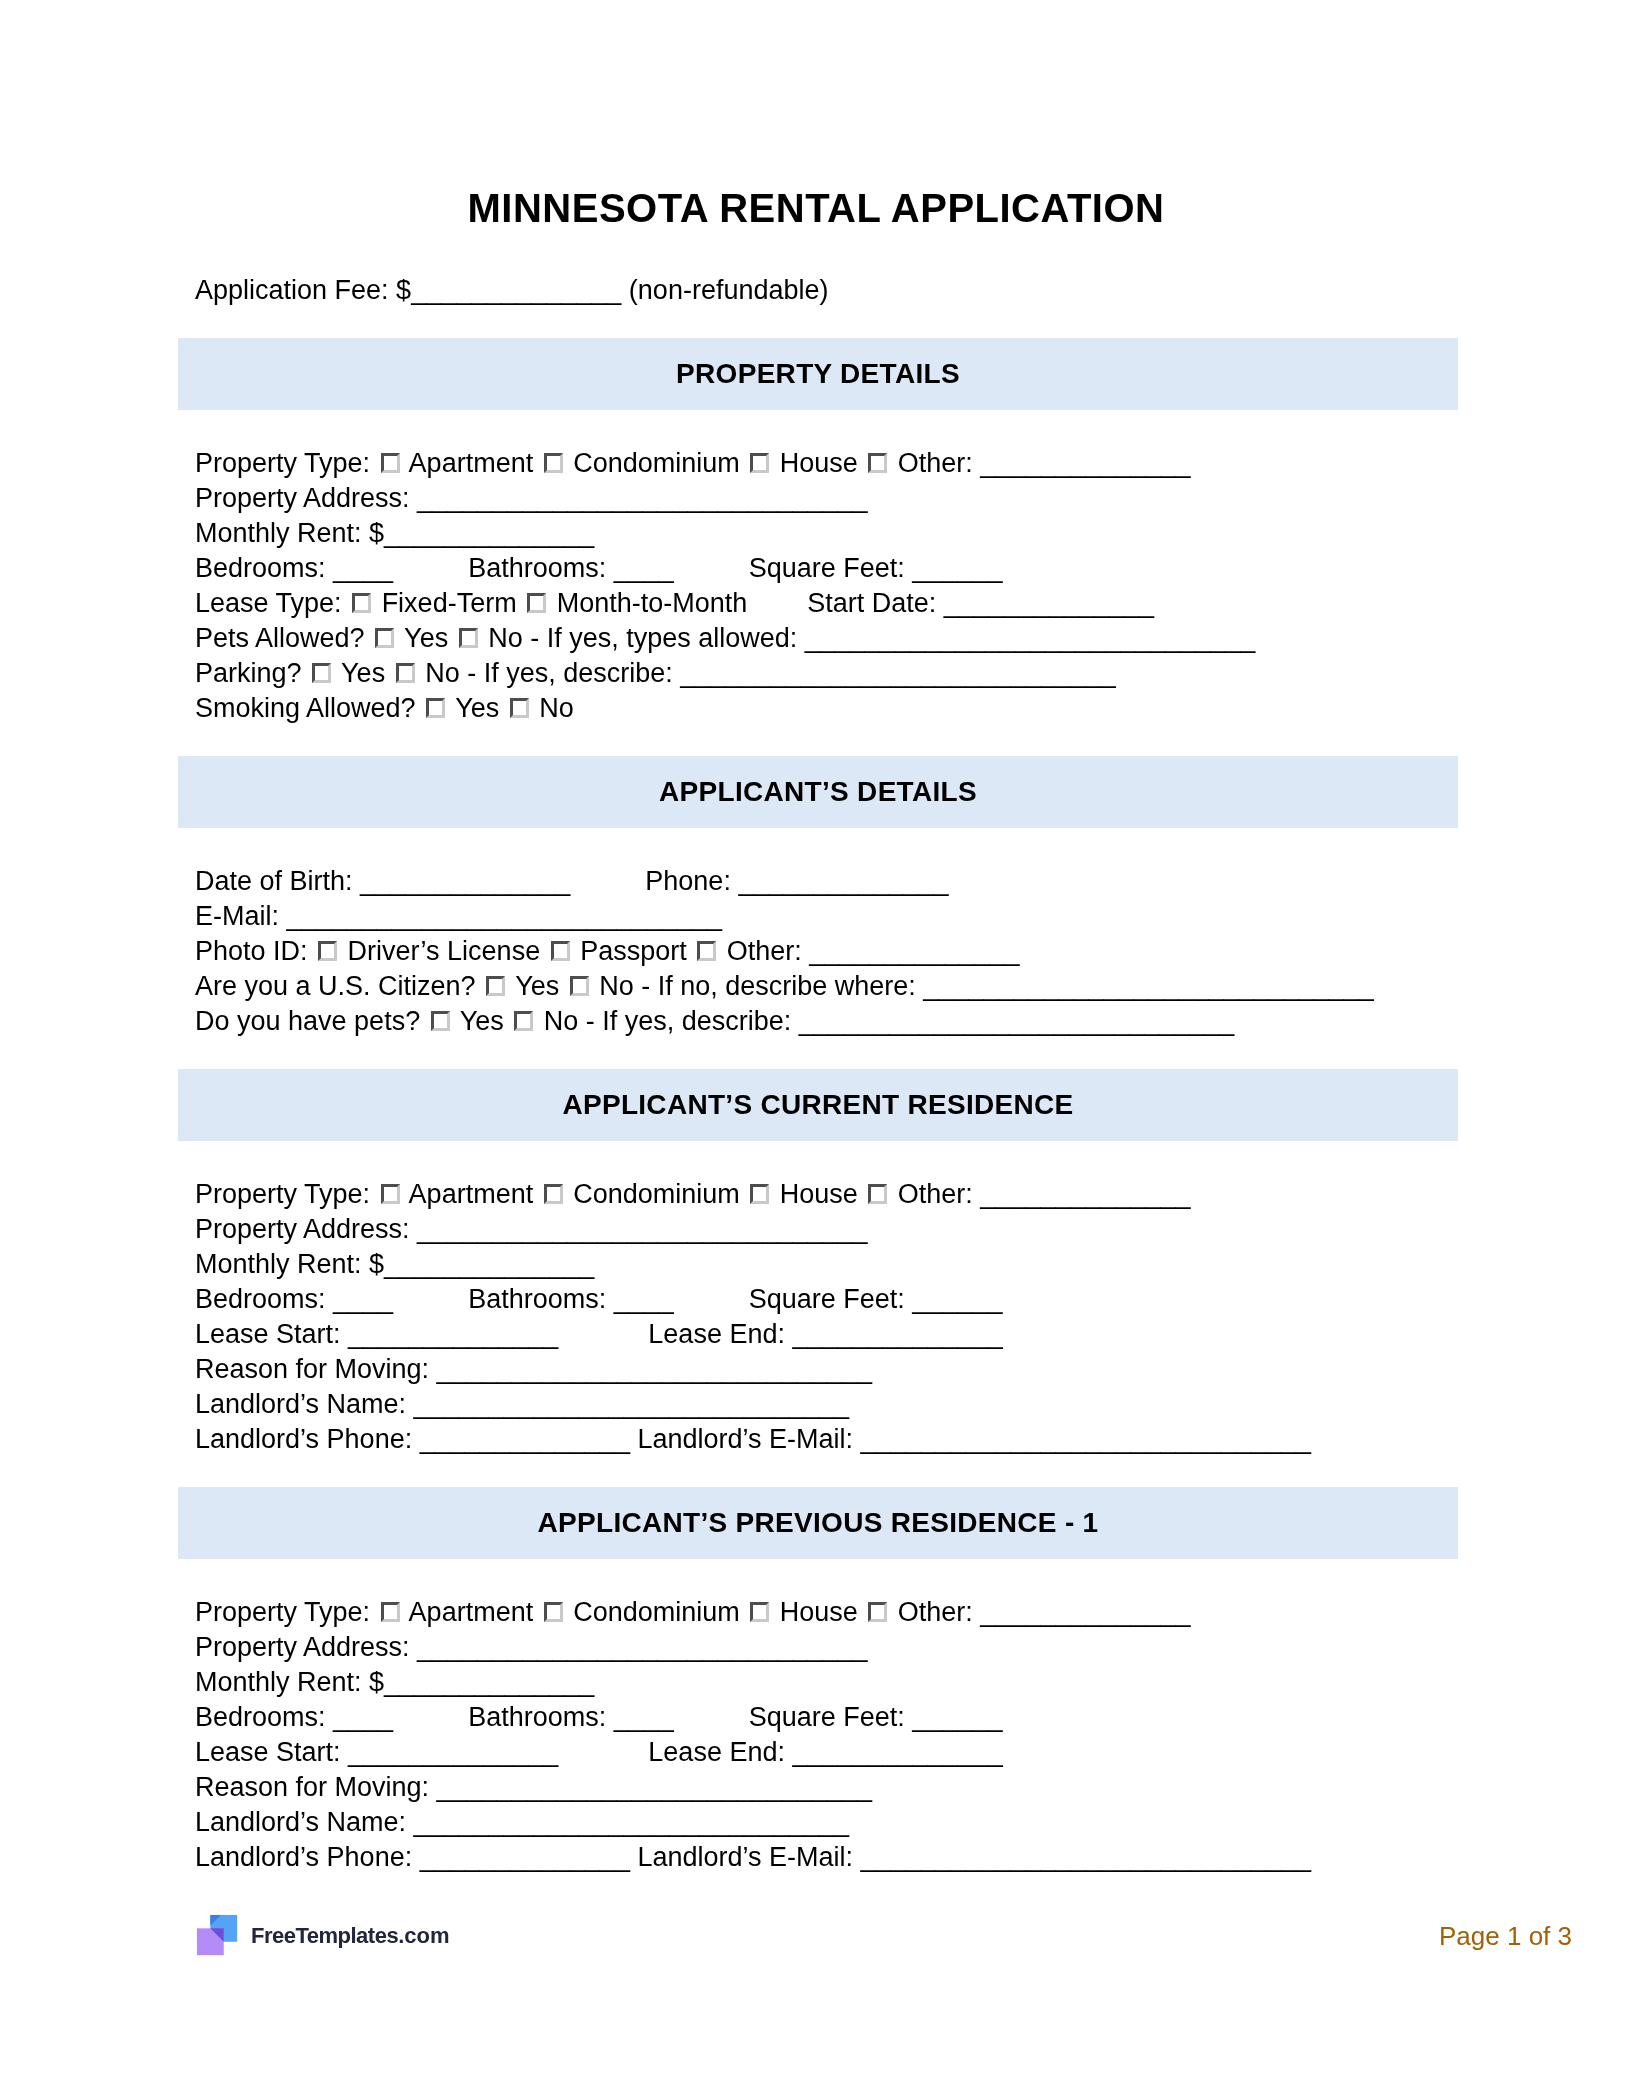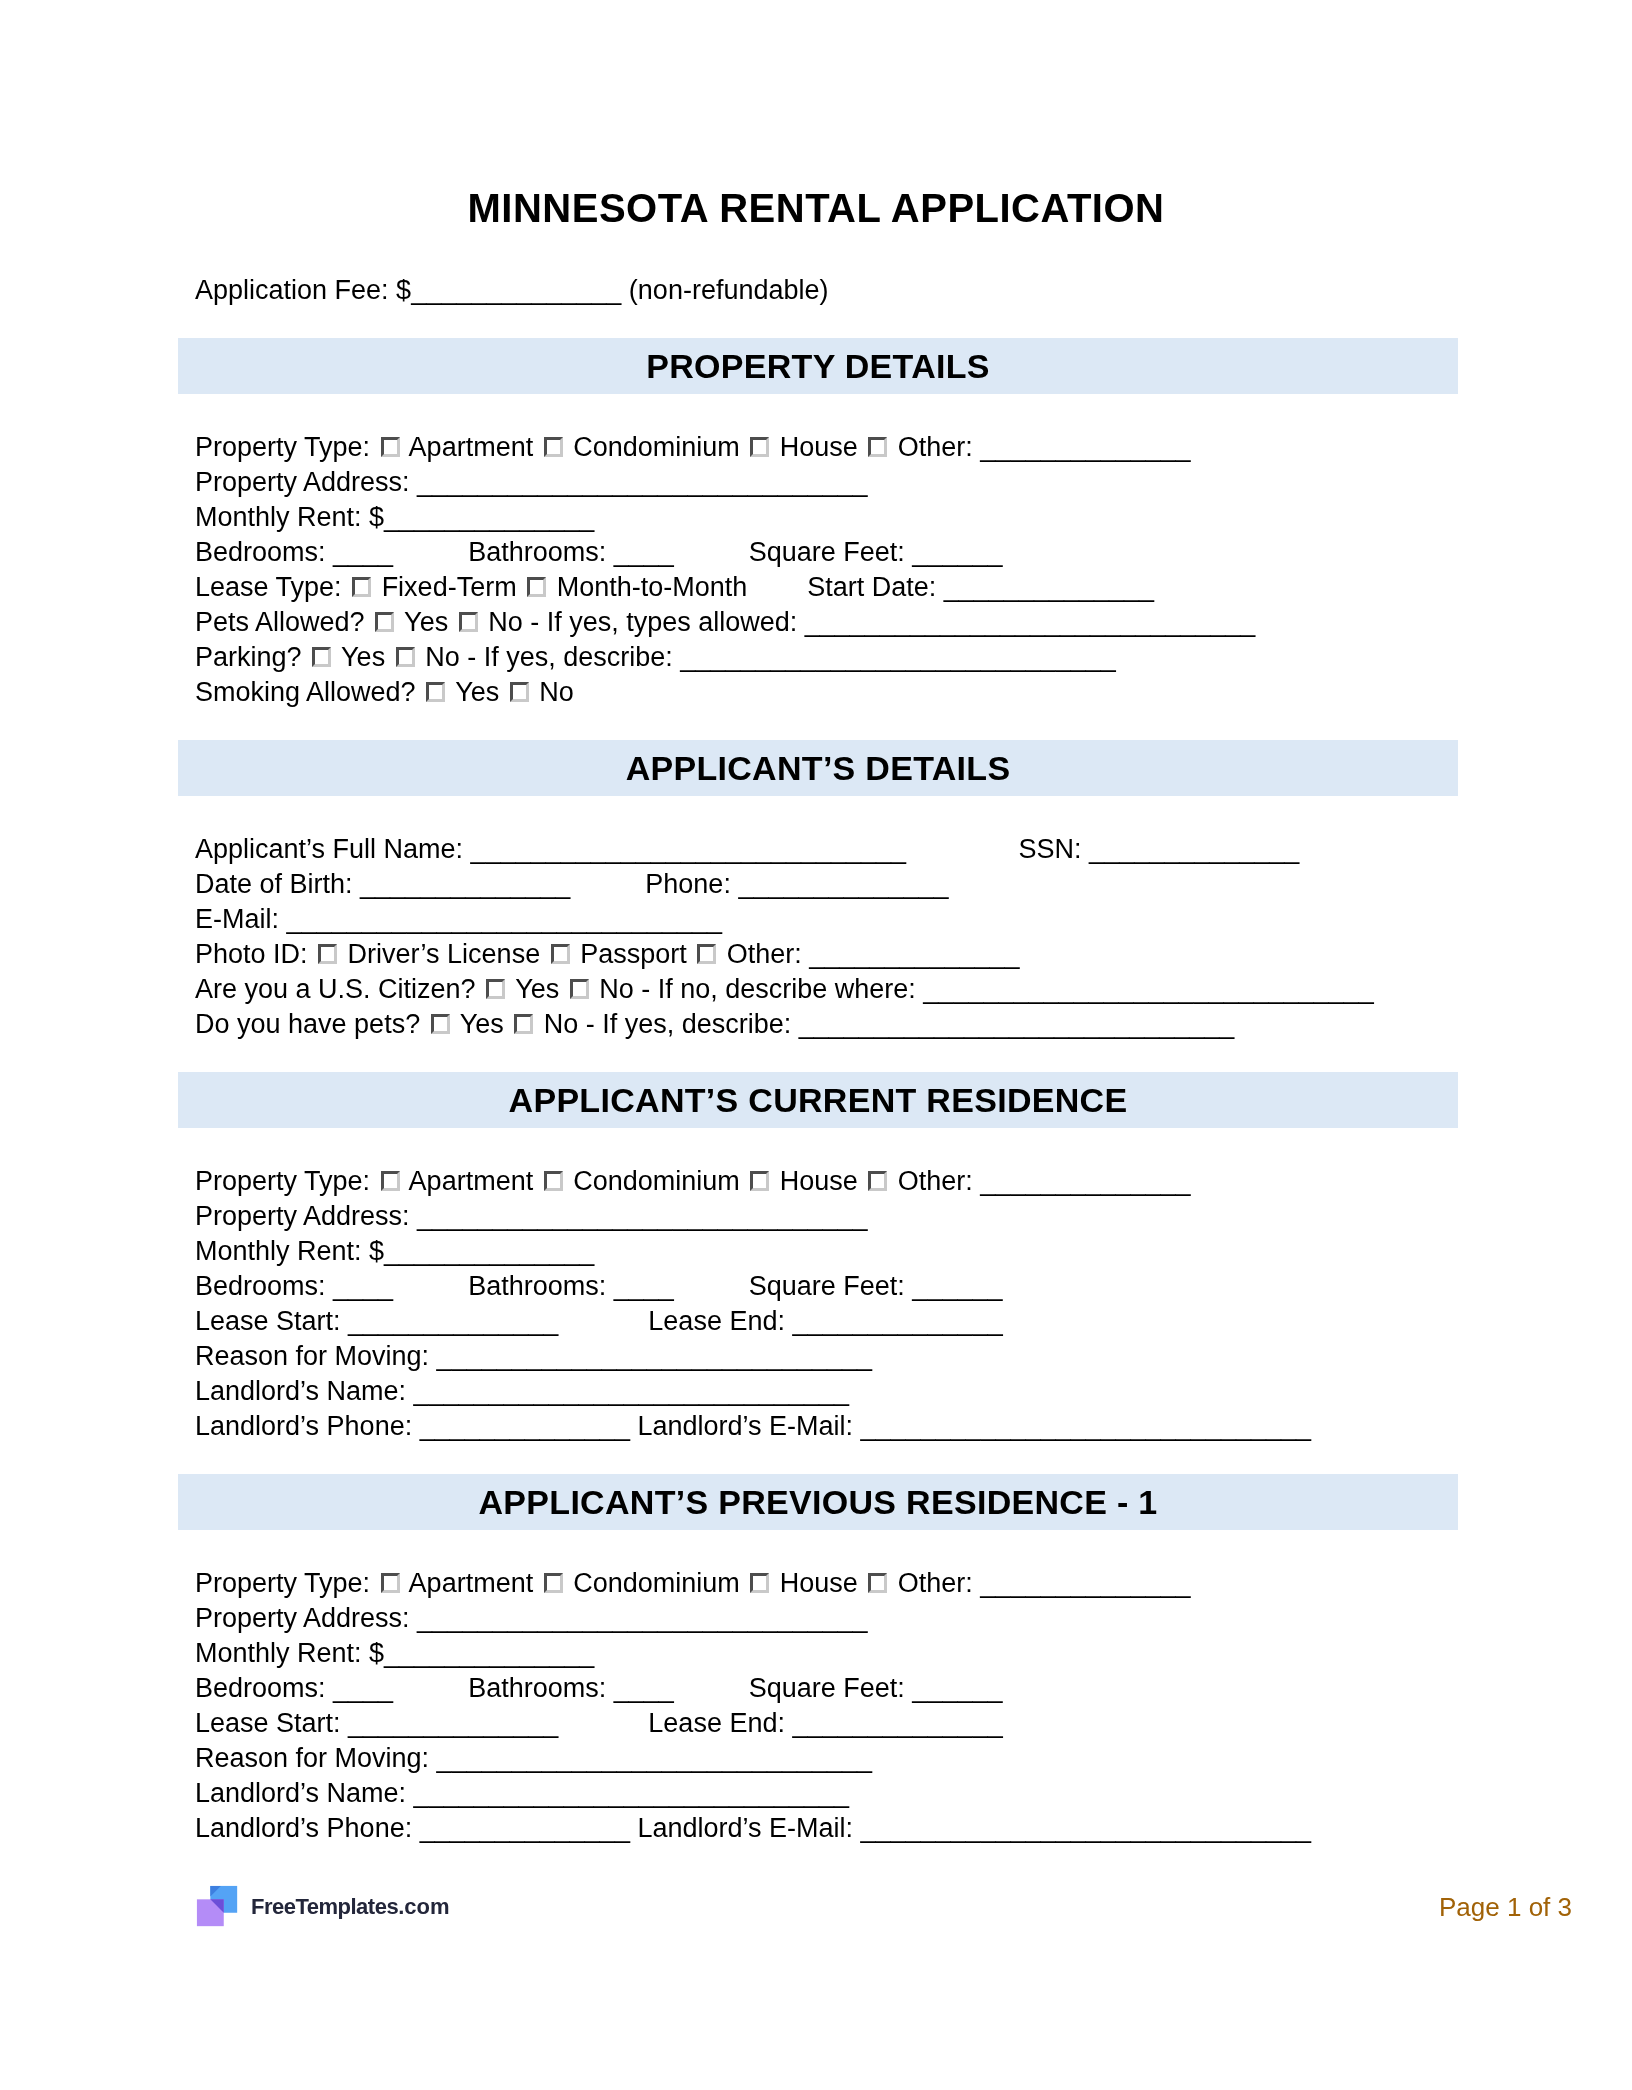--- a/index.html
+++ b/index.html
@@ -20,26 +20,26 @@
   }
   .fee-line {
     margin:41px 0 6px 195px;
     font-size:27px;
     line-height:36px;
     white-space:pre-wrap;
   }
   .band {
     margin:30px 0 0 178px;
     width:1280px;
-    height:56px;
+    height:72px;
     background:var(--band-bg, #dce8f5);
     display:flex;
     align-items:center;
     justify-content:center;
-    font-size:34px;
+    font-size:28px;
     font-weight:bold;
     letter-spacing:0.3px;
   }
   .lines { margin:36px 0 0 195px; }
   .line {
     font-size:27px;
     line-height:35px;
     white-space:pre-wrap;
   }
   .cb {
@@ -95,21 +95,20 @@
       <div class="line"><span>Bedrooms: ____          Bathrooms: ____          Square Feet: ______</span></div>
       <div class="line"><span>Lease Type: </span><span class="cb"></span><span> Fixed-Term </span><span class="cb"></span><span> Month-to-Month        Start Date: ______________</span></div>
       <div class="line"><span>Pets Allowed? </span><span class="cb"></span><span> Yes </span><span class="cb"></span><span> No - If yes, types allowed: ______________________________</span></div>
       <div class="line"><span>Parking? </span><span class="cb"></span><span> Yes </span><span class="cb"></span><span> No - If yes, describe: _____________________________</span></div>
       <div class="line"><span>Smoking Allowed? </span><span class="cb"></span><span> Yes </span><span class="cb"></span><span> No</span></div>
     </div>
     <div class="band">
       <span>APPLICANT’S DETAILS</span>
     </div>
     <div class="lines">
-      <div class="line"><span>Applicant’s Full Name: _____________________________               SSN: ______________</span></div>
       <div class="line"><span>Date of Birth: ______________          Phone: ______________</span></div>
       <div class="line"><span>E-Mail: _____________________________</span></div>
       <div class="line"><span>Photo ID: </span><span class="cb"></span><span> Driver’s License </span><span class="cb"></span><span> Passport </span><span class="cb"></span><span> Other: ______________</span></div>
       <div class="line"><span>Are you a U.S. Citizen? </span><span class="cb"></span><span> Yes </span><span class="cb"></span><span> No - If no, describe where: ______________________________</span></div>
       <div class="line"><span>Do you have pets? </span><span class="cb"></span><span> Yes </span><span class="cb"></span><span> No - If yes, describe: _____________________________</span></div>
     </div>
     <div class="band">
       <span>APPLICANT’S CURRENT RESIDENCE</span>
     </div>
     <div class="lines">

